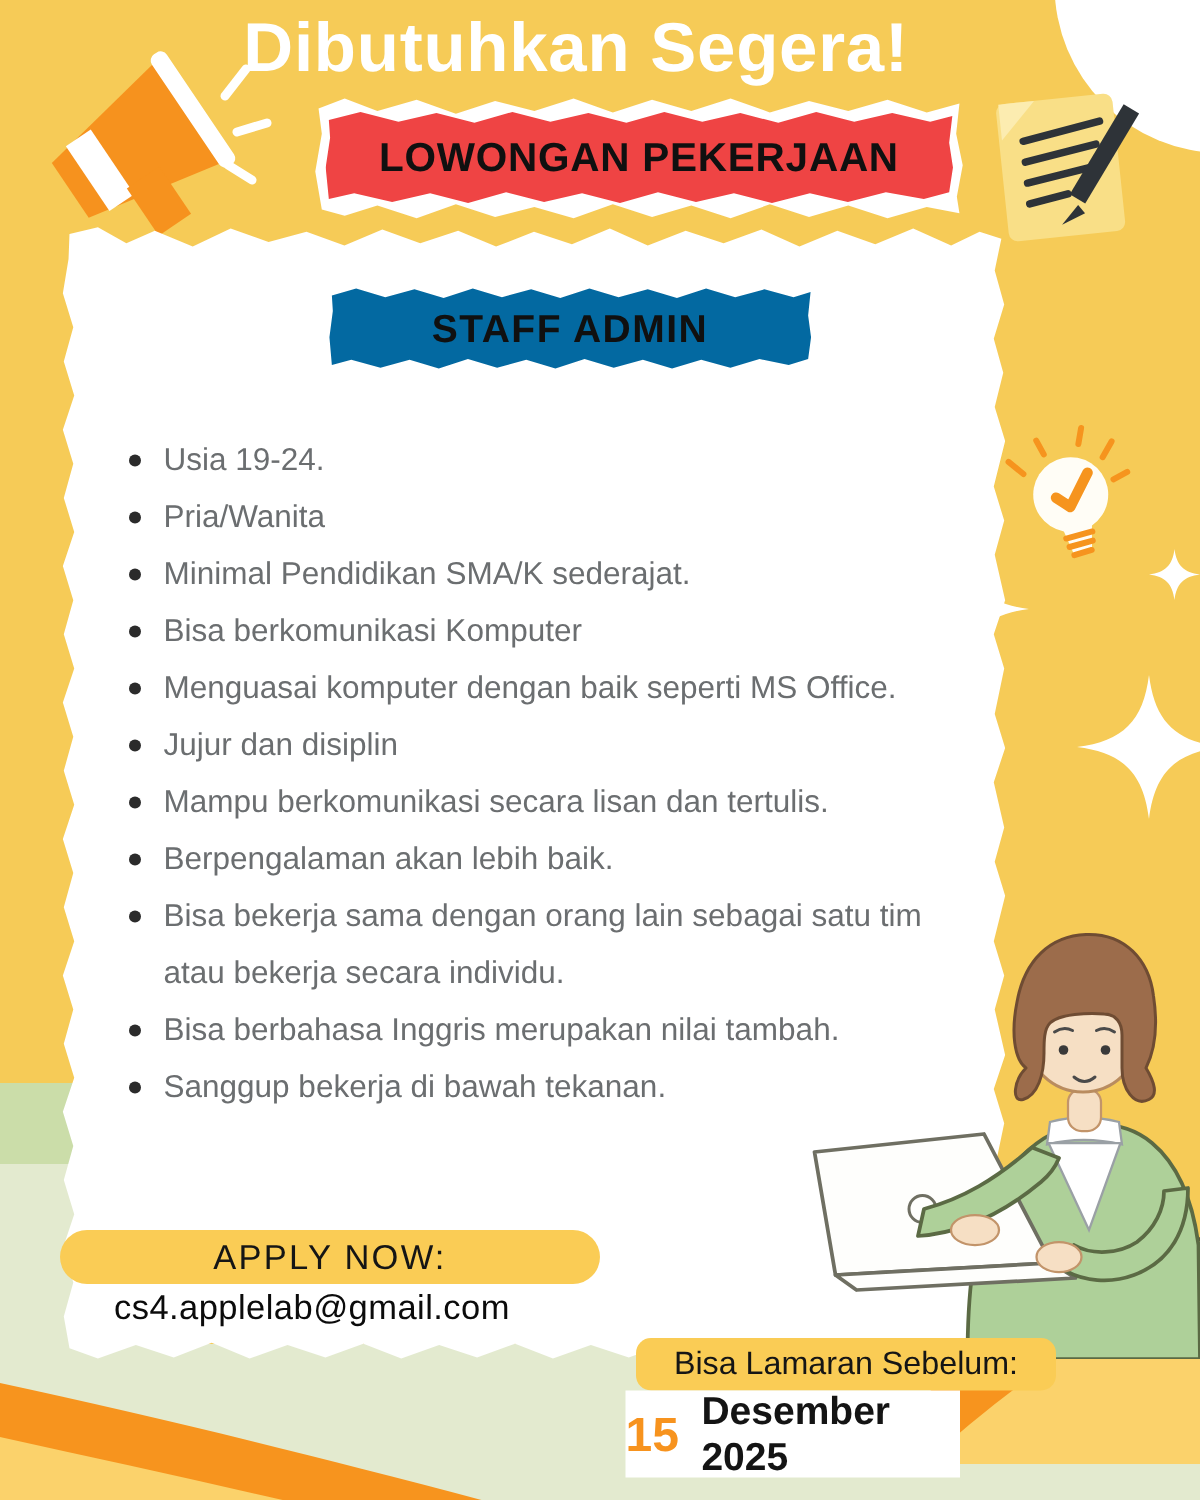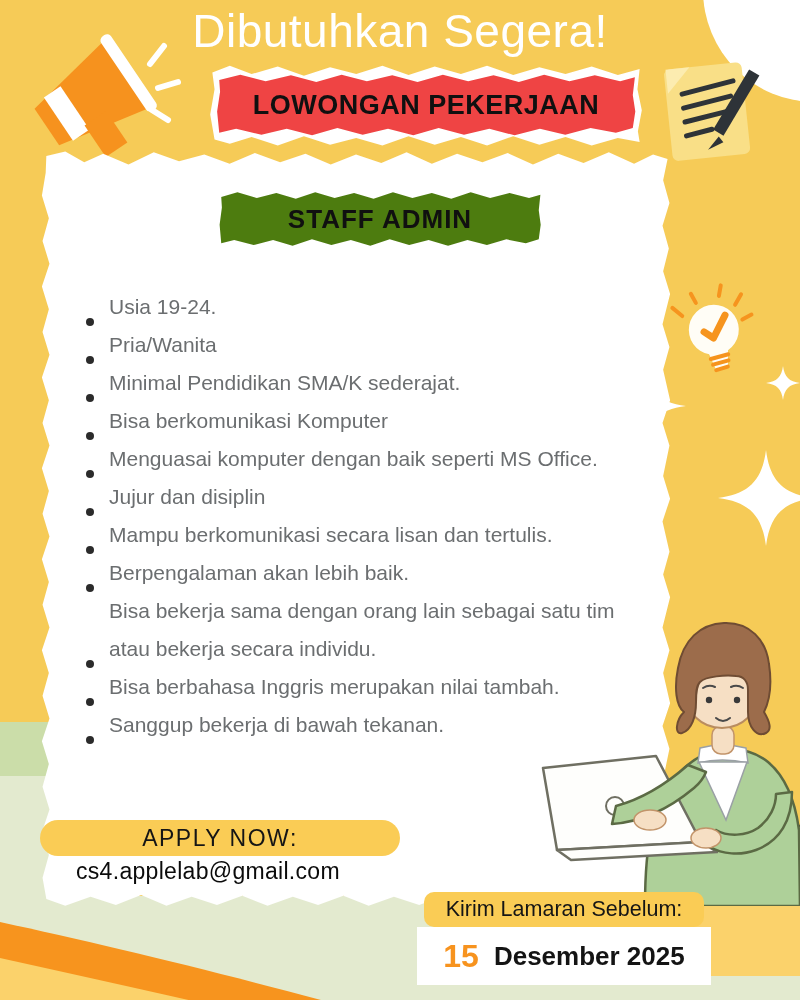--- a/index.html
+++ b/index.html
@@ -18,22 +18,22 @@
   .megaphone{position:absolute;left:8px;top:12px;z-index:1;}
   .notepencil{position:absolute;left:648px;top:50px;z-index:1;}
   .bulb{position:absolute;left:663px;top:283px;z-index:1;}
   .sparkle{position:absolute;z-index:1;}
   .sparkle svg{display:block;}
   .s-mid{left:598px;top:362px;}
   .s-small{left:766px;top:366px;}
   .s-big{left:718px;top:450px;}
   
   .title{
-    position:absolute;left:120px;top:4px;width:560px;z-index:2;
-    text-align:center;color:#FFFFFF;font-size:46px;font-weight:400;
+    position:absolute;left:104px;top:4px;width:560px;z-index:2;
+    text-align:center;color:#FFFFFF;font-size:46px;font-weight:700;
     letter-spacing:0.5px;
   }
   
   .banner-outer{
     position:absolute;left:208px;top:64px;width:436px;height:84px;z-index:2;
     background:#FFFFFF;
     filter:drop-shadow(0 4px 0 #A8ADB2);
     clip-path:polygon(1% 10%,5% 2%,10% 12%,16% 3%,22% 14%,28% 4%,34% 12%,40% 2%,46% 13%,52% 3%,58% 12%,64% 2%,70% 13%,76% 4%,82% 12%,88% 3%,94% 13%,99% 6%,98.5% 30%,99.5% 55%,98.6% 80%,99% 93%,94% 88%,88% 97%,82% 87%,76% 96%,70% 86%,64% 97%,58% 87%,52% 96%,46% 86%,40% 97%,34% 88%,28% 96%,22% 86%,16% 97%,10% 87%,5% 95%,1.5% 90%,0.5% 60%,1.5% 30%);
   }
   .banner-green{
@@ -44,52 +44,52 @@
   }
   
   .card{
     position:absolute;left:40px;top:150px;width:632px;height:758px;z-index:2;
     background:#FFFFFF;
     filter:drop-shadow(4px 5px 0 #ABB0B5) drop-shadow(-2px 2px 0 rgba(160,165,170,0.55));
     clip-path:polygon(1% 0.8%,4% 0.2%,7% 1.6%,10% 0.5%,14% 1.9%,18% 0.3%,22% 1.5%,26% 0.6%,30% 1.8%,34% 0.4%,38% 1.6%,42% 0.5%,46% 1.9%,50% 0.6%,54% 1.7%,58% 0.3%,62% 1.8%,66% 0.5%,70% 1.6%,74% 0.4%,78% 1.9%,82% 0.5%,86% 1.7%,90% 0.3%,94% 1.8%,97% 0.6%,99.3% 1.2%,98.6% 4%,99.6% 7%,98.5% 10%,99.5% 13%,98.6% 16%,99.7% 19%,98.5% 23%,99.6% 26%,98.6% 29%,99.7% 33%,98.5% 36%,99.6% 39%,98.6% 43%,99.7% 46%,98.5% 49%,99.6% 53%,98.6% 56%,99.7% 59%,98.5% 63%,99.6% 66%,98.6% 69%,99.7% 73%,98.5% 76%,99.6% 79%,98.6% 83%,99.7% 86%,98.5% 89%,99.6% 93%,98.6% 96%,99.2% 98.8%,96% 98.2%,92% 99.6%,88% 98.4%,84% 99.7%,80% 98.3%,76% 99.6%,72% 98.5%,68% 99.7%,64% 98.4%,60% 99.6%,56% 98.5%,52% 99.7%,48% 98.4%,44% 99.6%,40% 98.5%,36% 99.7%,32% 98.4%,28% 99.6%,24% 98.5%,20% 99.7%,16% 98.3%,12% 99.6%,8% 98.5%,4% 99.7%,1% 98.8%,0.4% 96%,1.4% 93%,0.3% 90%,1.5% 87%,0.4% 84%,1.4% 81%,0.3% 78%,1.5% 75%,0.4% 72%,1.4% 69%,0.3% 66%,1.5% 63%,0.4% 60%,1.4% 57%,0.3% 54%,1.5% 51%,0.4% 48%,1.4% 45%,0.3% 42%,1.5% 39%,0.4% 36%,1.4% 33%,0.3% 30%,1.5% 27%,0.4% 24%,1.4% 21%,0.3% 18%,1.5% 15%,0.4% 12%,1.4% 9%,0.3% 6%,0.9% 3%);
   }
   .staff{
     position:absolute;left:218px;top:190px;width:324px;height:58px;z-index:3;
-    background:#4d7c0f;display:flex;align-items:center;justify-content:center;
+    background:#0369a1;display:flex;align-items:center;justify-content:center;
     filter:drop-shadow(0 3px 0 #ADB2B6);
     clip-path:polygon(1% 12%,6% 4%,12% 14%,18% 5%,24% 15%,30% 4%,36% 14%,42% 5%,48% 15%,54% 4%,60% 14%,66% 5%,72% 15%,78% 4%,84% 14%,90% 5%,96% 14%,99.5% 8%,99% 35%,99.6% 60%,99% 85%,95% 92%,89% 85%,83% 95%,77% 86%,71% 96%,65% 86%,59% 95%,53% 85%,47% 96%,41% 86%,35% 95%,29% 85%,23% 96%,17% 86%,11% 95%,5% 86%,1% 92%,0.5% 60%,1.2% 30%);
     color:#101010;font-size:26px;font-weight:800;letter-spacing:1px;
   }
   
   .reqs{
     position:absolute;left:86px;top:288px;width:566px;z-index:3;
     list-style:none;margin:0;padding:0;
   }
-  .req{display:flex;gap:15px;line-height:38px;font-size:21px;color:#6B6E70;align-items:flex-end;}
+  .req{display:flex;gap:15px;line-height:38px;font-size:21px;color:#6B6E70;}
   .req .dot{flex:0 0 auto;width:8px;height:8px;border-radius:50%;background:#2B2B2B;margin-top:15px;}
   .req .txt{max-width:532px;}
   
   .woman{position:absolute;left:520px;top:604px;z-index:4;}
   
   .apply{
     position:absolute;left:40px;top:820px;width:360px;height:36px;z-index:5;
     background:#FACC55;border-radius:18px;display:flex;align-items:center;justify-content:center;
     color:#151515;font-size:23px;font-weight:500;letter-spacing:1.5px;
   }
   .email{
     position:absolute;left:76px;top:858px;z-index:5;
     color:#0B0B0B;font-size:23px;font-weight:400;letter-spacing:0.3px;
   }
   .kirim{
     position:absolute;left:424px;top:892px;width:280px;height:35px;z-index:5;
     background:#FACC55;border-radius:10px;display:flex;align-items:center;justify-content:center;
     color:#151515;font-size:21.5px;font-weight:500;
   }
   .datebox{
-    position:absolute;left:417px;top:927px;width:294px;height:58px;z-index:6;
+    position:absolute;left:417px;top:927px;width:223px;height:58px;z-index:6;
     background:#FFFFFF;display:flex;align-items:center;justify-content:center;gap:15px;
   }
   .datebox .day{color:#F7931E;font-size:32px;font-weight:800;}
   .datebox .month{color:#141414;font-size:26px;font-weight:700;}
 </style>
 </head>
 <body>
 
 <div class="poster">
 
@@ -257,19 +257,19 @@
     <path d="M557 850 L701 842 L717 852 L571 860 Z" fill="#FEFEFC" stroke="#6F6F62" stroke-width="2.5" stroke-linejoin="round"></path>
 
     <path d="M688 765 C664 786 642 799 616 806 L612 824 C642 822 670 808 694 788 C700 783 704 777 706 772 Z" fill="#AED099" stroke="#5B6A44" stroke-width="2.5" stroke-linejoin="round"></path>
     <ellipse cx="650" cy="820" rx="16" ry="10" fill="#F6DFC4" stroke="#C2946A" stroke-width="1.5"></ellipse>
     <path d="M792 792 C792 820 780 841 756 850 C740 856 722 854 710 847 L716 830 C728 837 746 836 758 828 C770 819 776 806 776 794 Z" fill="#AED099" stroke="#5B6A44" stroke-width="2.5" stroke-linejoin="round"></path>
     <ellipse cx="706" cy="838" rx="15" ry="10" fill="#F6DFC4" stroke="#C2946A" stroke-width="1.5"></ellipse>
   </svg>
 
   <div class="apply">APPLY NOW:</div>
   <div class="email">cs4.applelab@gmail.com</div>
-  <div class="kirim">Kirim Lamaran Sebelum:</div>
+  <div class="kirim">Bisa Lamaran Sebelum:</div>
   <div class="datebox">
     <span class="day">15</span>
     <span class="month">Desember 2025</span>
   </div>
 
 </div>
 
 </body></html>

